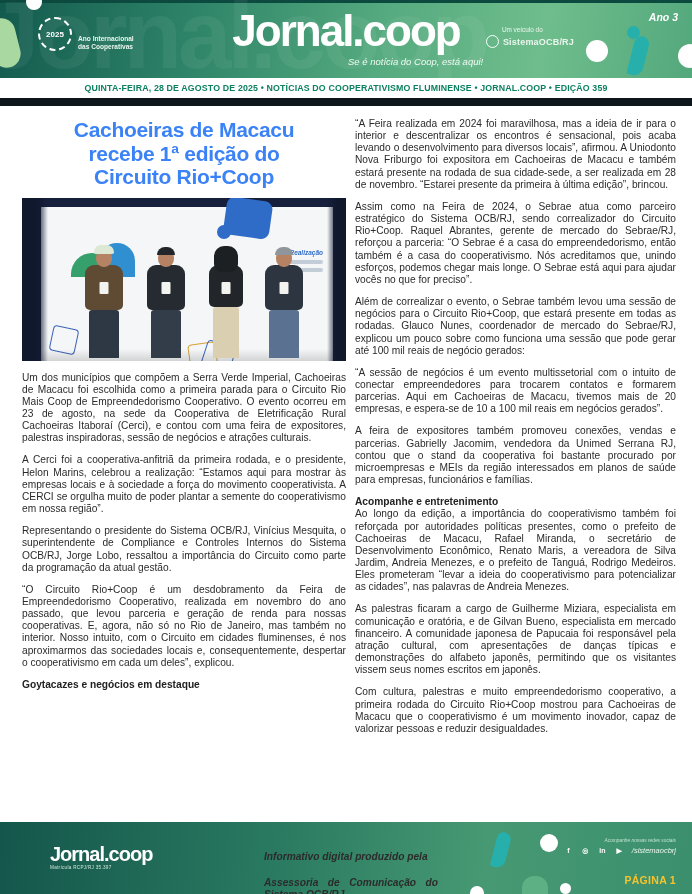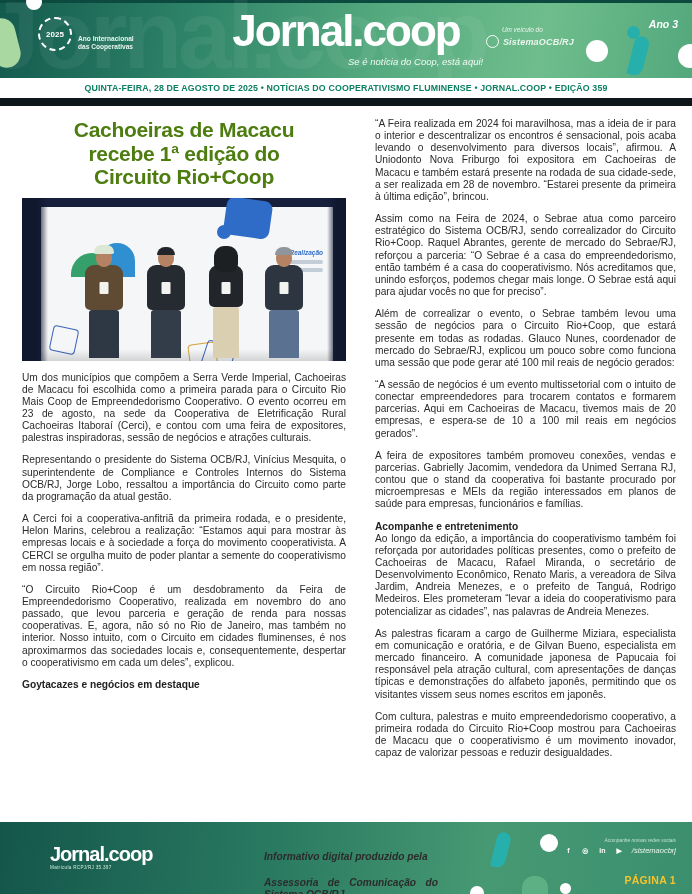--- a/index.html
+++ b/index.html
@@ -12,46 +12,46 @@
   .header::before{content:'';position:absolute;top:0;left:0;right:0;height:3px;background:#0c4a3f;}
   .hdr-watermark{position:absolute;left:-14px;top:-20px;font-size:96px;font-weight:bold;
     letter-spacing:-4px;color:rgba(255,255,255,0.06);white-space:nowrap;}
   .badge2025{position:absolute;left:38px;top:17px;display:flex;align-items:flex-end;gap:6px;}
   .badge2025 .ring{width:30px;height:30px;border:2px dashed #ffffff;border-radius:50%;
     display:flex;align-items:center;justify-content:center;font-size:8px;font-weight:bold;color:#fff;}
   .badge2025 .blabel{font-size:6.6px;font-weight:bold;color:#eaf6ee;line-height:8px;white-space:pre-line;}
   .logo-main{position:absolute;left:50%;top:6px;transform:translateX(-50%);
     font-size:44px;font-weight:bold;color:#ffffff;letter-spacing:-2px;}
   .tagline{position:absolute;left:348px;top:56px;font-size:9.5px;color:#f0faf3;font-style:italic;}
-  .vehicle{position:absolute;right:118px;top:26px;text-align:left;color:#eaf6ee;font-style:italic;}
+  .vehicle{position:absolute;right:118px;top:26px;text-align:left;color:#eaf6ee;}
   .vehicle .vlabel{font-size:6.4px;margin-left:16px;margin-bottom:2px;}
   .vehicle .vrow{display:flex;align-items:center;gap:4px;}
   .vehicle .vring{width:11px;height:11px;border:1.5px solid #fff;border-radius:50%;}
   .vehicle .vbrand{font-size:9px;font-weight:bold;letter-spacing:.2px;}
-  .ano{position:absolute;right:14px;top:18px;font-size:10.5px;font-weight:bold;font-style:italic;color:#fff;}
+  .ano{position:absolute;right:14px;top:11px;font-size:10.5px;font-weight:bold;font-style:italic;color:#fff;}
   .hd-leaf{position:absolute;left:-10px;top:18px;width:28px;height:50px;background:#a9d9a0;
     border-radius:14px;transform:rotate(-14deg);}
   .hd-dotw1{position:absolute;left:26px;top:-6px;width:16px;height:16px;background:#fff;border-radius:50%;}
   .hd-comma{position:absolute;right:46px;top:36px;width:15px;height:40px;background:#27b0ab;
     border-radius:8px 8px 10px 2px;transform:rotate(14deg);}
   .hd-commadot{position:absolute;right:52px;top:26px;width:13px;height:13px;background:#27b0ab;border-radius:50%;}
   .hd-dotw2{position:absolute;right:84px;top:40px;width:22px;height:22px;background:#fff;border-radius:50%;}
   .hd-dotw3{position:absolute;right:-10px;top:44px;width:24px;height:24px;background:#fff;border-radius:50%;}
 
   
   .dateline{height:20px;background:#ffffff;display:flex;align-items:center;justify-content:center;}
   .dateline span{font-size:8.8px;font-weight:bold;letter-spacing:.15px;color:#0b7f5f;}
   .blackbar{height:8px;background:#0d161a;}
 
   
   .content{display:flex;gap:9px;padding:12px 16px 0 22px;height:716px;box-sizing:border-box;overflow:hidden;}
   .col-left{width:324px;flex:none;}
-  .col-right{flex:1;min-width:0;margin-left:20px;}
+  .col-right{flex:1;min-width:0;}
   .headline{margin:0 0 9px 0;text-align:center;font-size:21px;line-height:23.5px;
-    font-weight:bold;color:#4d7c0f;letter-spacing:-.3px;white-space:pre-line;}
+    font-weight:bold;color:#3b82f6;letter-spacing:-.3px;white-space:pre-line;}
   .para{margin:0 0 10px 0;font-size:10.2px;line-height:12.15px;text-align:justify;color:#2b2b2b;}
   .subhead{margin:0;font-size:10.2px;line-height:12.15px;font-weight:bold;color:#222;}
 
   
   .photo{position:relative;width:324px;height:163px;background:#16203c;overflow:hidden;margin-bottom:11px;}
   .backdrop{position:absolute;left:6%;right:4%;top:6%;bottom:0;background:#f4f6f7;}
   .backdrop::after{content:'';position:absolute;left:0;right:0;bottom:0;height:12px;
     background:linear-gradient(rgba(0,0,0,0),rgba(0,0,0,0.14));}
   .pz-blue{position:absolute;right:62px;top:-8px;width:46px;height:38px;background:#2f6cc8;
     border-radius:8px;transform:rotate(8deg);}
@@ -188,22 +188,22 @@
           <div class="head"></div>
             <div class="torso"></div>
             <div class="legs"></div>
         </div>
         <div class="curtainL"></div>
         <div class="curtainR"></div>
       </div>
 
       <div>
           <p class="para">Um dos municípios que compõem a Serra Verde Imperial, Cachoeiras de Macacu foi escolhida como a primeira parada para o Circuito Rio Mais Coop de Empreendedorismo Cooperativo. O evento ocorreu em 23 de agosto, na sede da Cooperativa de Eletrificação Rural Cachoeiras Itaboraí (Cerci), e contou com uma feira de expositores, palestras inspiradoras, sessão de negócios e atrações culturais.</p>
+          <p class="para">A Cerci foi a cooperativa-anfitriã da primeira rodada, e o presidente, Helon Marins, celebrou a realização: “Estamos aqui para mostrar às empresas locais e à sociedade a força do movimento cooperativista. A CERCI se orgulha muito de poder plantar a semente do cooperativismo em nossa região”.</p>
           <p class="para">Representando o presidente do Sistema OCB/RJ, Vinícius Mesquita, o superintendente de Compliance e Controles Internos do Sistema OCB/RJ, Jorge Lobo, ressaltou a importância do Circuito como parte da programação da atual gestão.</p>
-          <p class="para">A Cerci foi a cooperativa-anfitriã da primeira rodada, e o presidente, Helon Marins, celebrou a realização: “Estamos aqui para mostrar às empresas locais e à sociedade a força do movimento cooperativista. A CERCI se orgulha muito de poder plantar a semente do cooperativismo em nossa região”.</p>
           <p class="para">“O Circuito Rio+Coop é um desdobramento da Feira de Empreendedorismo Cooperativo, realizada em novembro do ano passado, que levou parceria e geração de renda para nossas cooperativas. E, agora, não só no Rio de Janeiro, mas também no interior. Nosso intuito, com o Circuito em cidades fluminenses, é nos aproximarmos das sociedades locais e, consequentemente, despertar o cooperativismo em cada um deles”, explicou.</p>
           <h3 class="subhead">Goytacazes e negócios em destaque</h3>
         </div>
     </div>
 
     <div class="col-right">
       <div>
           <p class="para">“A Feira realizada em 2024 foi maravilhosa, mas a ideia de ir para o interior e descentralizar os encontros é sensacional, pois acaba levando o desenvolvimento para diversos locais”, afirmou. A Uniodonto Nova Friburgo foi expositora em Cachoeiras de Macacu e também estará presente na rodada de sua cidade-sede, a ser realizada em 28 de novembro. “Estarei presente da primeira à última edição”, brincou.</p>
           <p class="para">Assim como na Feira de 2024, o Sebrae atua como parceiro estratégico do Sistema OCB/RJ, sendo correalizador do Circuito Rio+Coop. Raquel Abrantes, gerente de mercado do Sebrae/RJ, reforçou a parceria: “O Sebrae é a casa do empreendedorismo, então também é a casa do cooperativismo. Nós acreditamos que, unindo esforços, podemos chegar mais longe. O Sebrae está aqui para ajudar vocês no que for preciso”.</p>
           <p class="para">Além de correalizar o evento, o Sebrae também levou uma sessão de negócios para o Circuito Rio+Coop, que estará presente em todas as rodadas. Glauco Nunes, coordenador de mercado do Sebrae/RJ, explicou um pouco sobre como funciona uma sessão que pode gerar até 100 mil reais de negócio gerados:</p>

